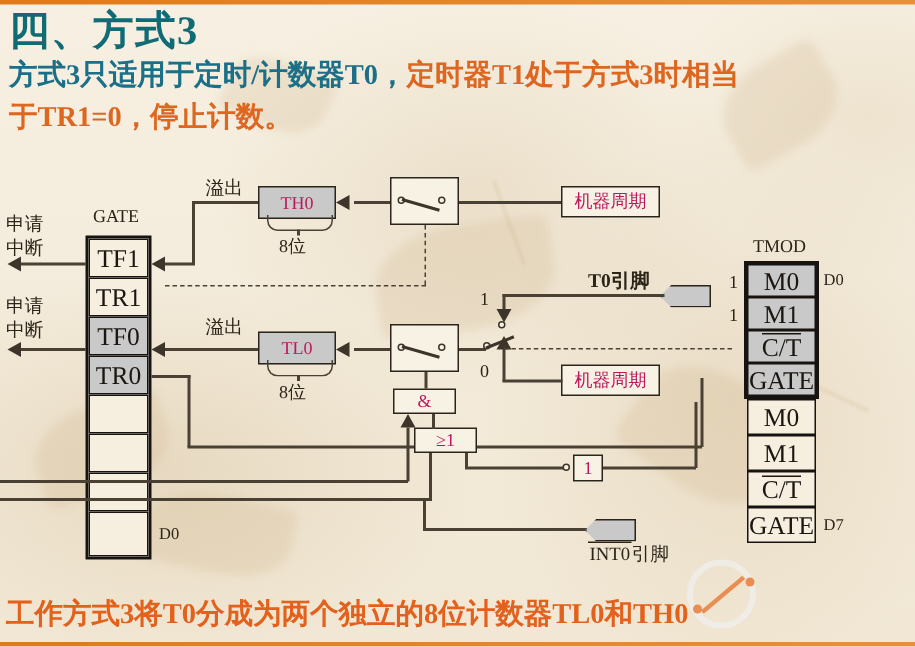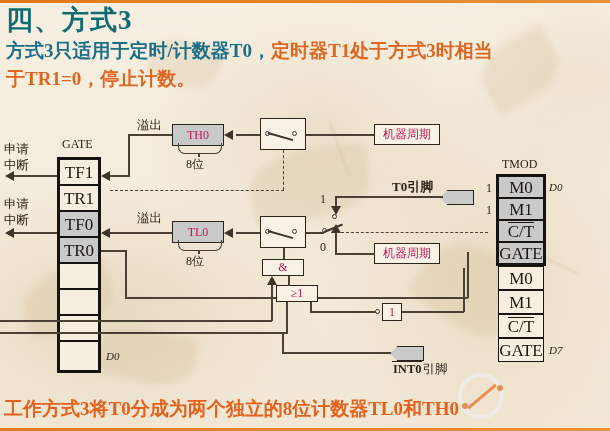--- a/index.html
+++ b/index.html
@@ -38,21 +38,21 @@
   #line1{top:38px;}
   #line2{top:66px;}
   .footer{position:absolute;left:4px;top:396px;font-size:19px;font-weight:bold;
     color:#e2611c;white-space:nowrap;}
   
   .dg{position:absolute;left:0;top:0;width:610px;height:431px;}
   .lbl{position:absolute;font-size:12px;color:#2b2419;white-space:nowrap;
     font-family:"Liberation Serif","DejaVu Serif",serif;}
   .lbl.cn{font-size:12.5px;}
   .lbl.big{font-size:13px;font-weight:bold;}
-  .lbl.sm{font-size:11px;font-style:italic;}
+  .lbl.sm{font-size:11px;}
   
   .reg{position:absolute;border:2px solid #161310;box-sizing:border-box;
     background:#f6efe0;}
   .cell{position:absolute;box-sizing:border-box;border:1px solid #161310;
     font-size:17px;text-align:center;color:#1b1610;background:#f6efe0;
     line-height:1;display:flex;align-items:center;justify-content:center;}
   .cell.hi{background:#c9c9c9;}
   
   .box{position:absolute;box-sizing:border-box;border:1px solid #2a241b;
     background:#f8f2e5;display:flex;align-items:center;justify-content:center;
@@ -234,21 +234,21 @@
 
   <div class="node" style="left:375px;top:309px;"></div>
   <div class="box" style="left:382px;top:303px;width:20px;height:18px;font-size:12px;">
       <span>1</span>
     </div>
   <div class="w wh" style="left:402px;top:311px;width:62px;"></div>
   <div class="w wv" style="left:463px;top:268px;height:44px;"></div>
 
   <div class="w wh" style="left:282px;top:352px;width:110px;"></div>
   <div class="pin" style="left:390px;top:346px;width:32px;"></div>
-  <div class="lbl cn" style="left:392px;top:361px;"><span style="border-top:1.3px solid #2b2419;padding:0 1px;font-weight:bold;">INT0</span><span>引脚</span></div>
+  <div class="lbl cn" style="left:392px;top:361px;"><span style="border-top:1.3px solid #2b2419;padding:0 1px;">INT0</span><span>引脚</span></div>
   <div class="w wv" style="left:282px;top:333px;height:20px;"></div>
 
   <div class="box" style="left:374px;top:243px;width:66px;height:21px;font-size:12px;">
       <span>机器周期</span>
     </div>
   <div class="w wh" style="left:335px;top:253px;width:40px;"></div>
   <div class="w wv" style="left:335px;top:232px;height:22px;"></div>
   <div class="arw u" style="left:331px;top:224px;"></div>
 
   <div class="lbl big" style="left:392px;top:178px;">T0引脚</div>

